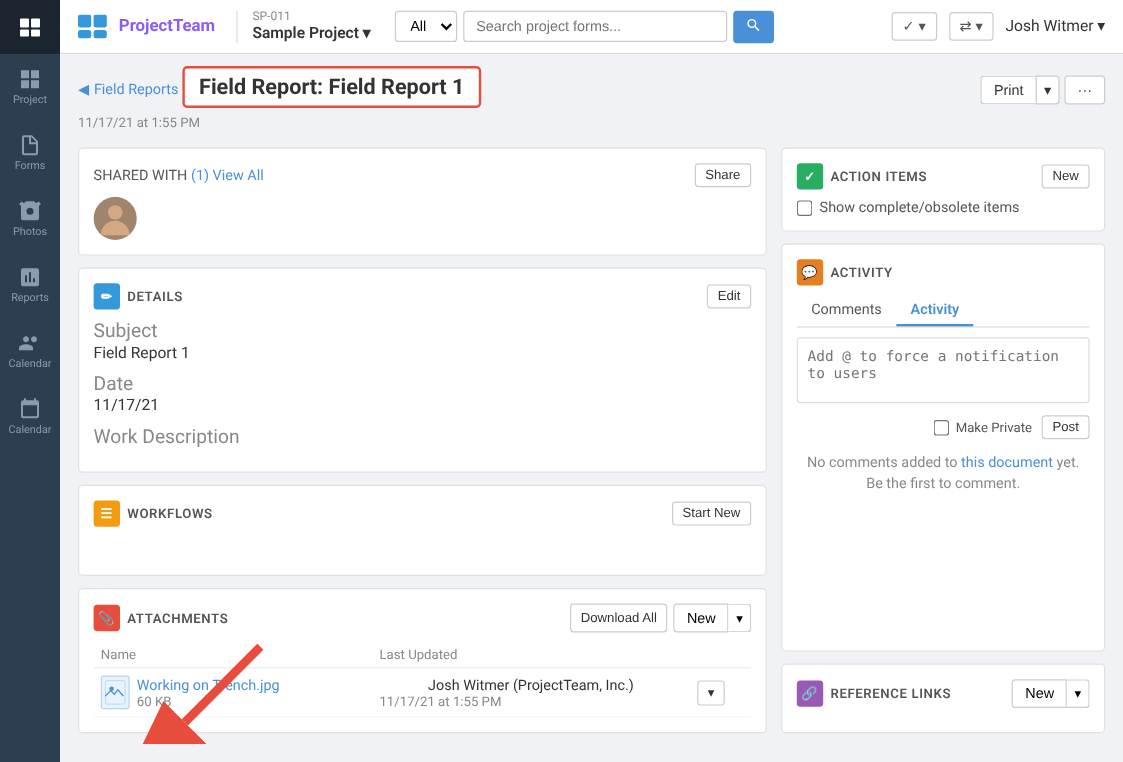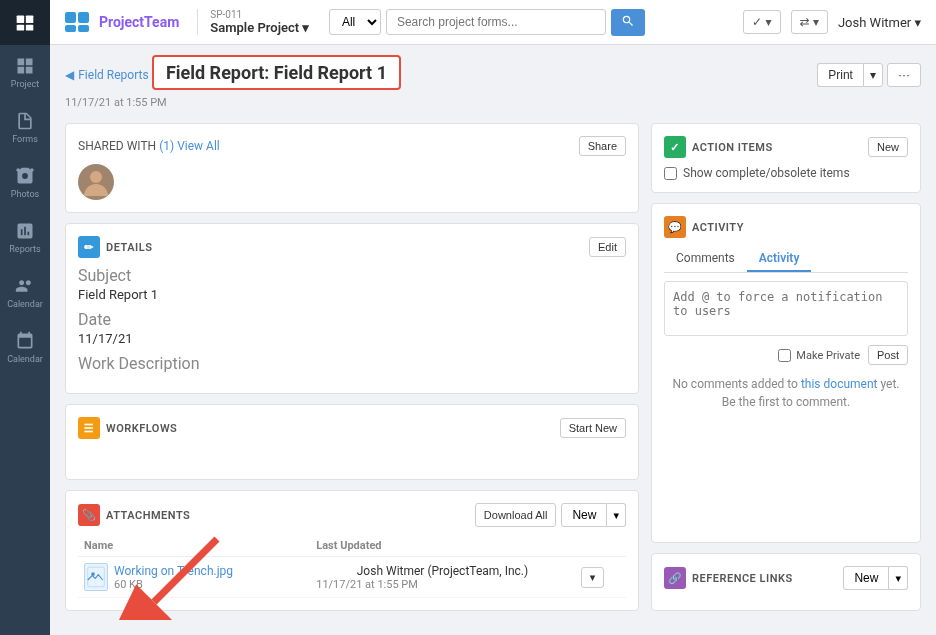--- a/index.html
+++ b/index.html
@@ -59,21 +59,21 @@
     .avatar { width: 36px; height: 36px; border-radius: 50%; background: #bbb; overflow: hidden; margin-top: 8px; display: flex; align-items: center; justify-content: center; font-size: 16px; }
 
     
     .detail-field { margin-bottom: 8px; }
     .detail-label { font-size: 16px; color: #888; margin-bottom: 2px; }
     .detail-value { font-size: 13px; color: #333; font-weight: 400; }
 
     
     
     .attachments-table { width: 100%; border-collapse: collapse; margin-top: 8px; }
-    .attachments-table th { text-align: left; font-size: 11px; color: #888; font-weight: 700; padding: 4px 6px; border-bottom: 1px solid #eee; }
+    .attachments-table th { text-align: left; font-size: 11px; color: #888; font-weight: 400; padding: 4px 6px; border-bottom: 1px solid #eee; }
     .attachments-table td { padding: 6px 6px; font-size: 12px; border-bottom: 1px solid #f5f5f5; vertical-align: middle; }
     .file-name { color: #4a90d9; text-decoration: none; cursor: pointer; }
     .file-size { font-size: 11px; color: #888; }
     .file-icon { width: 24px; height: 28px; background: #e8f4fd; border: 1px solid #b3d4f5; border-radius: 2px; display: flex; align-items: center; justify-content: center; color: #4a90d9; font-size: 10px; margin-right: 6px; flex-shrink: 0; }
     .file-cell { display: flex; align-items: center; }
 
     
     .action-items-check { display: flex; align-items: center; gap: 6px; font-size: 12px; color: #555; margin-top: 4px; }
     .activity-tabs { display: flex; gap: 0; border-bottom: 1px solid #ddd; margin-bottom: 8px; }
     .activity-tab { padding: 5px 12px; font-size: 12px; cursor: pointer; border-bottom: 2px solid transparent; color: #555; }

